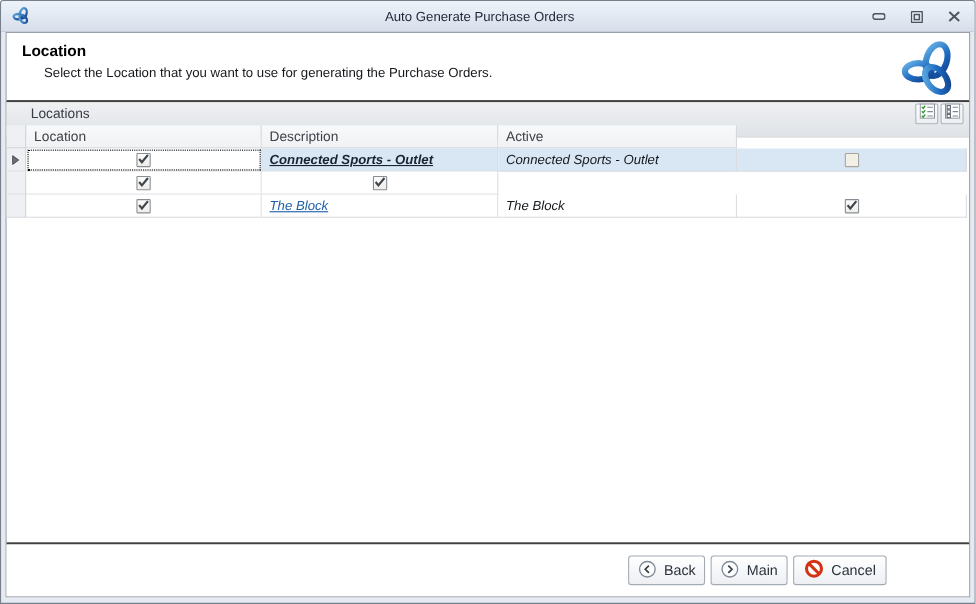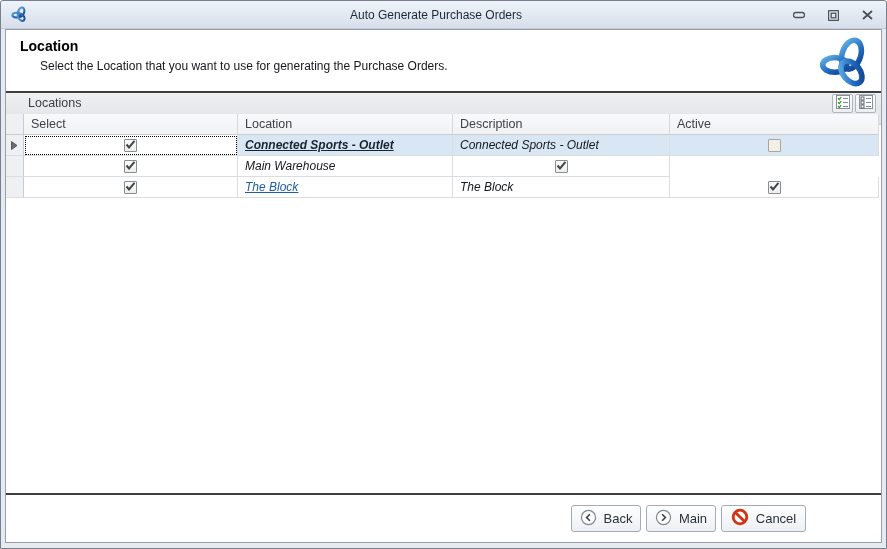--- a/index.html
+++ b/index.html
@@ -172,21 +172,20 @@
             </svg>
           </span>
         </span>
       </span>
     </div>
 
     <div class="grid">
 
       <div class="grow">
         <div class="c hc ind"></div>
-        <div class="c hc">Select</div>
         <div class="c hc">Location</div>
         <div class="c hc">Description</div>
         <div class="c hc">Active</div>
       </div>
 
       <div class="grow sel-row">
         <div class="c ind">
           <svg width="7" height="9" viewBox="0 0 7 9">
               <path d="M0.5 0.5 L6 4.5 L0.5 8.5 z" fill="#6b7077" stroke="#3c3f44" stroke-width="0.8"></path>
             </svg>
@@ -209,21 +208,20 @@
 
       <div class="grow">
         <div class="c ind"></div>
         <div class="c cc">
           <span class="checkbox">
             <svg width="11" height="10" viewBox="0 0 11 10">
                 <path d="M1.5 4.5 L4 7.5 L9.5 0.8" stroke="#41464c" stroke-width="2" fill="none"></path>
               </svg>
           </span>
         </div>
-        <div class="c">Main Warehouse</div>
         <div class="c cc">
           <span class="checkbox">
             <svg width="11" height="10" viewBox="0 0 11 10">
                 <path d="M1.5 4.5 L4 7.5 L9.5 0.8" stroke="#41464c" stroke-width="2" fill="none"></path>
               </svg>
           </span>
         </div>
       </div>
 
       <div class="grow">

